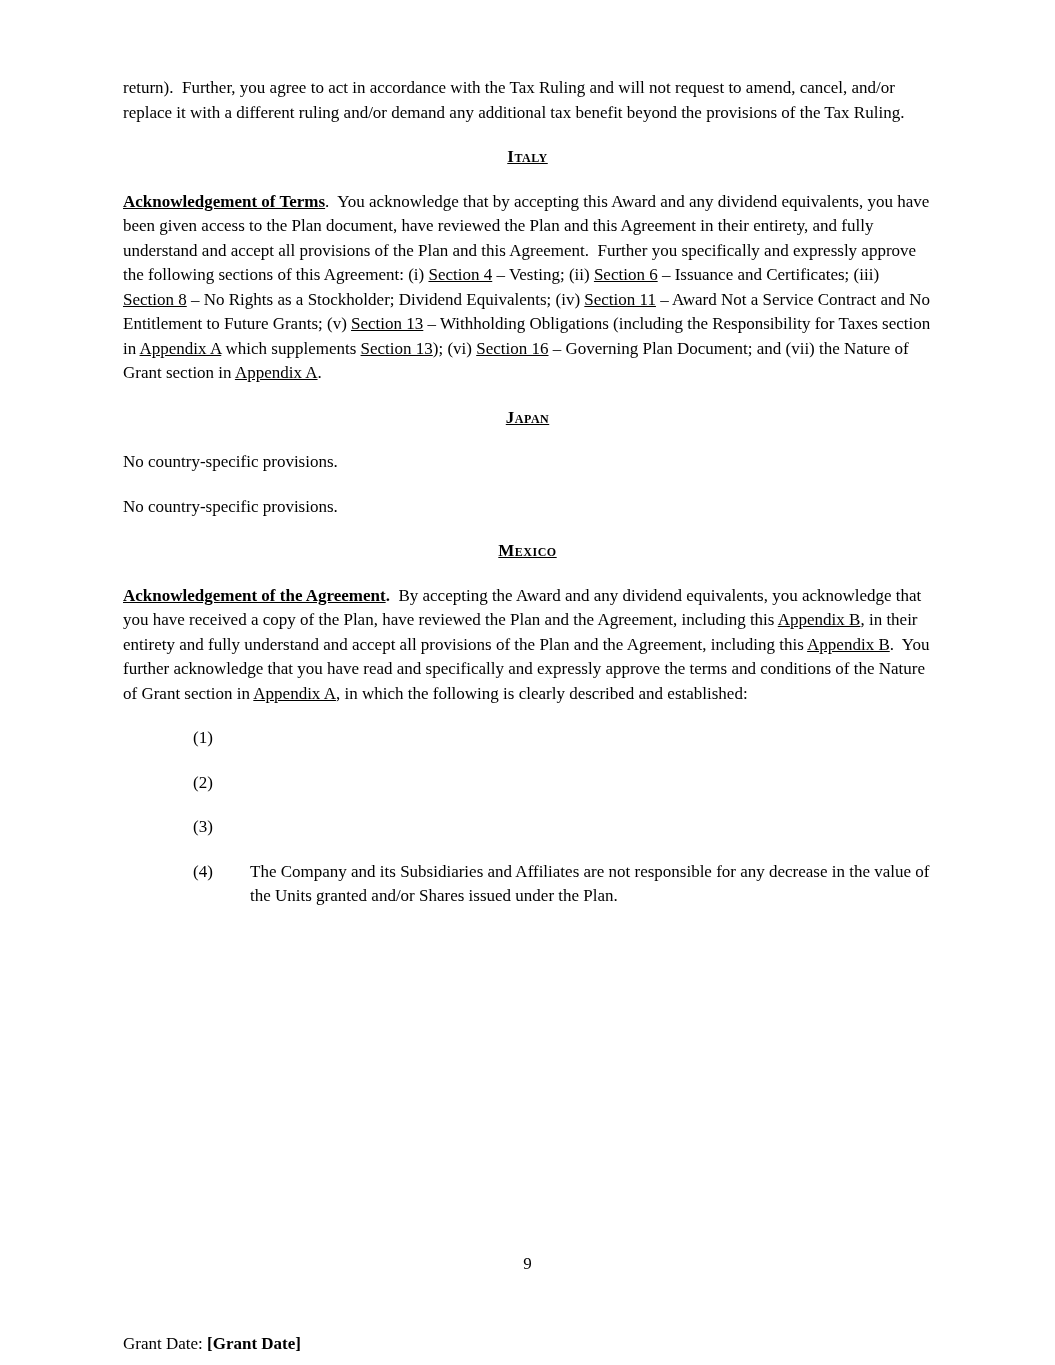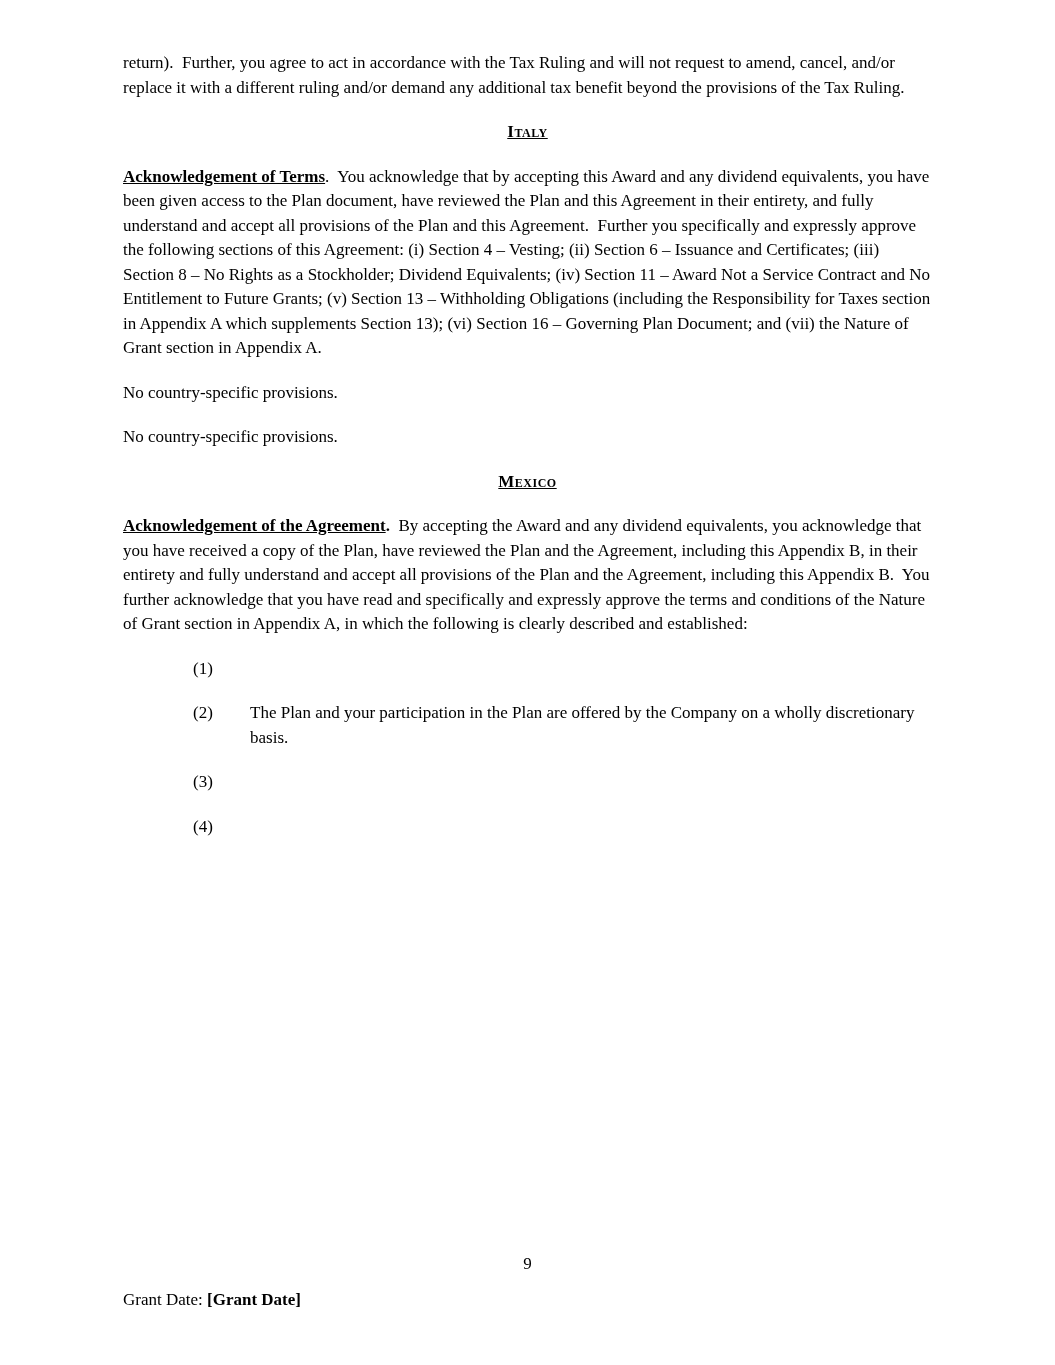--- a/index.html
+++ b/index.html
@@ -9,30 +9,30 @@
     background: #ffffff;
     color: #000000;
     font-family: "Liberation Serif", serif;
     font-size: 17px;
     position: relative;
     overflow: hidden;
   }
   .page {
     position: absolute;
     inset: 0;
-    padding: 51px 123px 0 123px;
+    padding: 76px 123px 0 123px;
     box-sizing: border-box;
   }
   p {
     margin: 0 0 20px 0;
     line-height: 24.5px;
     white-space: pre-wrap;
   }
   .b  { font-weight: bold; }
-  .u  { }
+  .u  { text-decoration: underline; }
   .bu { font-weight: bold; text-decoration: underline; }
   h2.country {
     margin: 0 0 20px 0;
     text-align: center;
     font-size: 17px;
     line-height: 24.5px;
     font-weight: bold;
   }
   h2.country .cap {
     font-variant: small-caps;
@@ -56,61 +56,62 @@
   .page-number {
     position: absolute;
     top: 1252px;
     left: 0;
     width: 100%;
     text-align: center;
     line-height: 24.5px;
   }
   .grant-footer {
     position: absolute;
-    top: 1288px;
+    top: 1332px;
     left: 123px;
     line-height: 24.5px;
     white-space: pre;
   }
 </style>
 </head>
 <body>
 
 <div class="page">
 
   <p><span>return).  Further, you agree to act in accordance with the Tax Ruling and will not request to amend, cancel, and/or replace it with a different ruling and/or demand any additional tax benefit beyond the provisions of the Tax Ruling.</span></p>
 
 
   <h2 class="country"><span class="cap">Italy</span></h2>
 
   <p><span class="bu">Acknowledgement of Terms</span><span>.  You acknowledge that by accepting this Award and any dividend equivalents, you have been given access to the Plan document, have reviewed the Plan and this Agreement in their entirety, and fully understand and accept all provisions of the Plan and this Agreement.  Further you specifically and expressly approve the following sections of this Agreement: (i) </span><span class="u">Section 4</span><span> – Vesting; (ii) </span><span class="u">Section 6</span><span> – Issuance and Certificates; (iii) </span><span class="u">Section 8</span><span> – No Rights as a Stockholder; Dividend Equivalents; (iv) </span><span class="u">Section 11</span><span> – Award Not a Service Contract and No Entitlement to Future Grants; (v) </span><span class="u">Section 13</span><span> – Withholding Obligations (including the Responsibility for Taxes section in </span><span class="u">Appendix A</span><span> which supplements </span><span class="u">Section 13</span><span>); (vi) </span><span class="u">Section 16</span><span> – Governing Plan Document; and (vii) the Nature of Grant section in </span><span class="u">Appendix A</span><span>.</span></p>
 
+  <h2 class="country"><span class="cap">Japan</span></h2>
 
   <p><span>No country-specific provisions.</span></p>
 
 
   <p><span>No country-specific provisions.</span></p>
 
   <h2 class="country"><span class="cap">Mexico</span></h2>
 
   <p><span class="bu">Acknowledgement of the Agreement</span><span class="b">.</span><span>  By accepting the Award and any dividend equivalents, you acknowledge that you have received a copy of the Plan, have reviewed the Plan and the Agreement, including this </span><span class="u">Appendix B</span><span>, in their entirety and fully understand and accept all provisions of the Plan and the Agreement, including this </span><span class="u">Appendix B</span><span>.  You further acknowledge that you have read and specifically and expressly approve the terms and conditions of the Nature of Grant section in </span><span class="u">Appendix A</span><span>, in which the following is clearly described and established:</span></p>
 
   <div class="list">
     <div class="list-item">
       <span class="num">(1)</span>
     </div>
     <div class="list-item">
       <span class="num">(2)</span>
-      <span class="item-text">The Plan and your participation in the Plan are offered by the Company on a wholly discretionary basis.</span>
     </div>
     <div class="list-item">
       <span class="num">(3)</span>
     </div>
     <div class="list-item">
       <span class="num">(4)</span>
+      <span class="item-text">The Company and its Subsidiaries and Affiliates are not responsible for any decrease in the value of the Units granted and/or Shares issued under the Plan.</span>
     </div>
   </div>
 
 </div>
 
 <div class="page-number">9</div>
 
 <div class="grant-footer"><span>Grant Date: </span><span class="b">[Grant Date]</span></div>
 
 </body></html>

